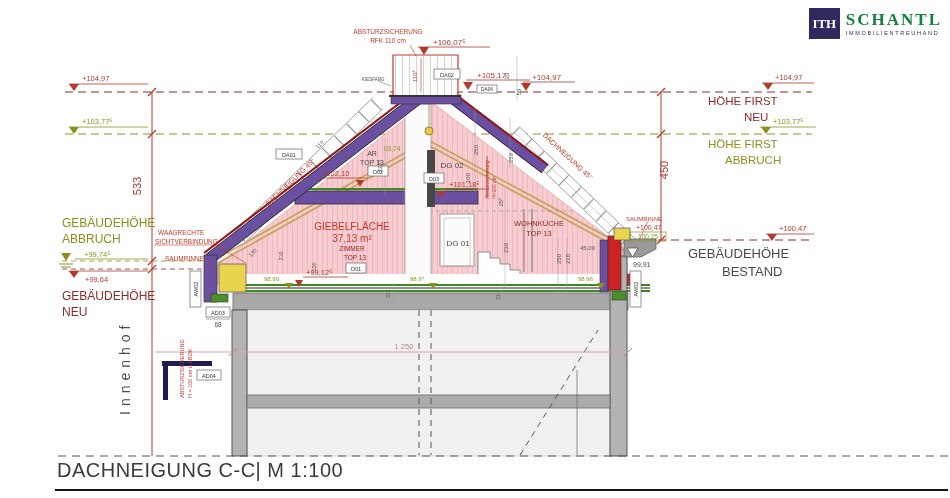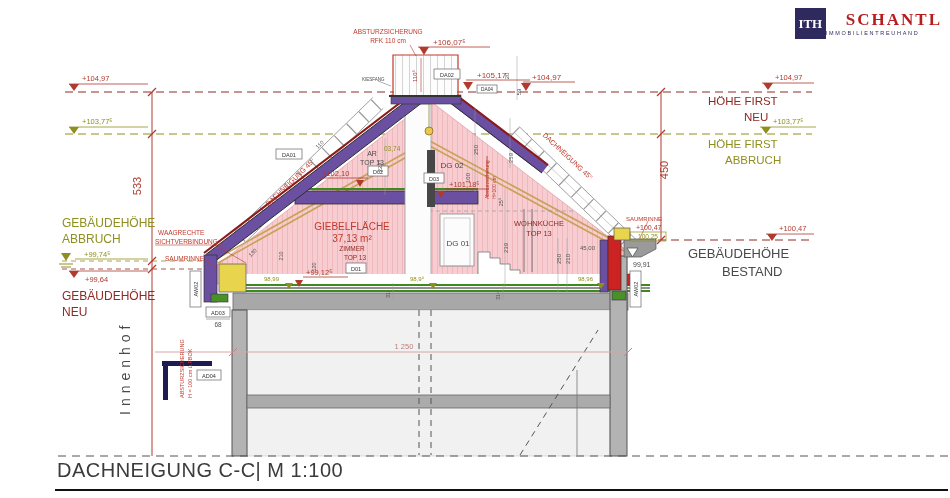--- a/index.html
+++ b/index.html
@@ -10,25 +10,25 @@
   .s65{font-size:6.5px}.s7{font-size:7px}.s75{font-size:7.5px}.s8{font-size:8px}
   .s10{font-size:10px}.s11{font-size:11px}.s115{font-size:11.5px}.s12{font-size:12px}.s13{font-size:13px}
   .red{fill:#c0392b}.bred{fill:#b03a2e}.dred{fill:#8e2a24}.olv{fill:#8f8f1f}
   .gry{fill:#4a4a4a}.g2{fill:#555}.pale{fill:#c08080}
   .mid{text-anchor:middle}
   .tagbox{fill:#ffffff;stroke:#666;stroke-width:0.7}
   .tagtxt{font-size:5.5px;fill:#333;text-anchor:middle}
   .mkr{fill:#b03a2e}.mkro{fill:#8f8f1f}
   .tick{stroke:#b03a2e;stroke-width:1.2}
   #title{position:absolute;left:57px;top:459px;font-size:20px;color:#3b3b3b;letter-spacing:0.5px;}
-  #logo{position:absolute;right:8px;top:8px;display:flex;align-items:center;}
+  #logo{position:absolute;right:8px;top:8px;display:flex;gap:6px;align-items:center;}
   #logo .mono{width:31px;height:31px;background:#2f2a5e;color:#fff;display:flex;align-items:center;
     justify-content:center;font-family:"Liberation Serif",serif;font-weight:bold;font-size:13px;}
   #logo .name{font-family:"Liberation Serif",serif;font-weight:bold;font-size:17px;
-    letter-spacing:2px;color:#b91c1c;line-height:1;margin-left:20px;}
+    letter-spacing:2px;color:#15803d;line-height:1;}
   #logo .tag{font-size:5.5px;letter-spacing:1.7px;color:#2f2a5e;margin-top:2px;}
 </style>
 </head>
 <body>
 
 <div id="stage">
 
 <svg width="950" height="498" viewBox="0 0 950 498">
   <defs>
     <pattern id="pinkv" width="5" height="8" patternUnits="userSpaceOnUse">

